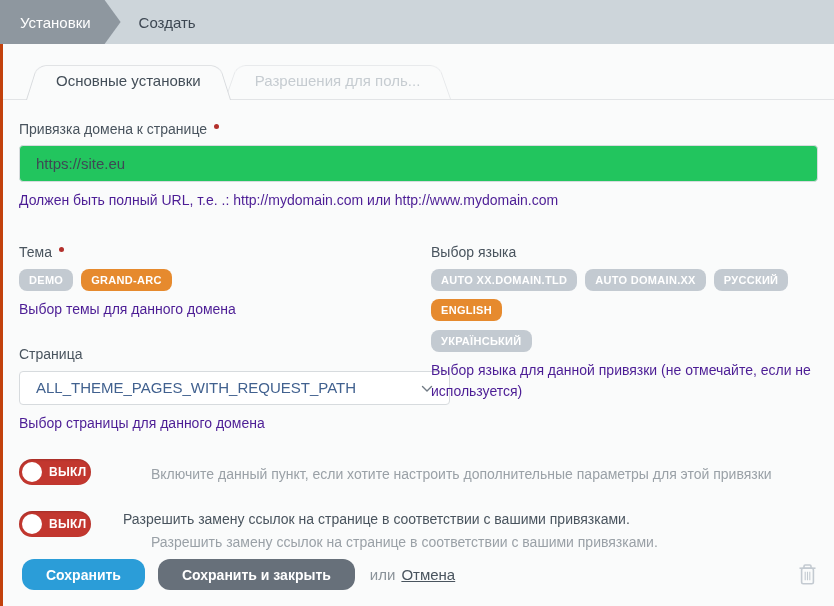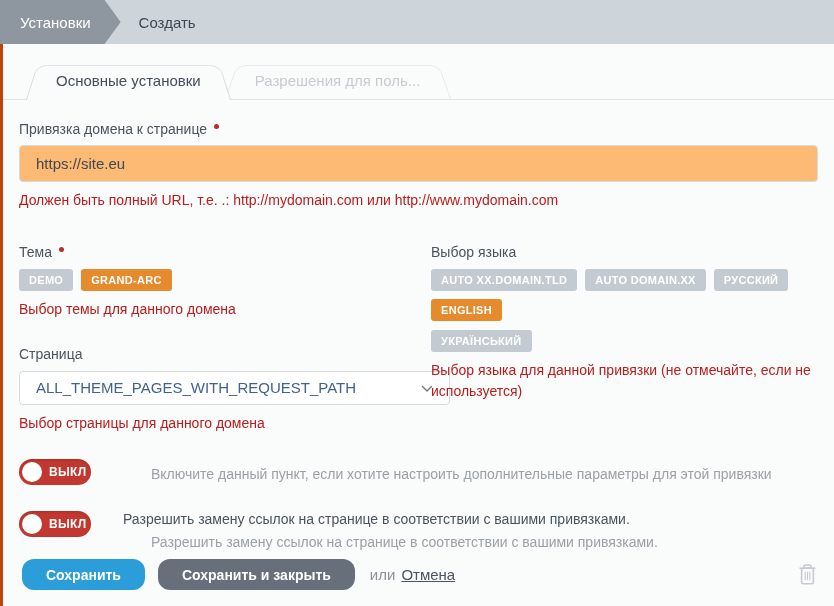--- a/index.html
+++ b/index.html
@@ -55,32 +55,32 @@
   .field-label {
     font-size:14px; color:#49545e; margin-top:21px; display:flex; align-items:flex-start;
   }
   .req-dot {
     width:5px; height:5px; background:#b3302c; border-radius:50%;
     display:inline-block; margin-left:7px; margin-top:3px;
   }
   .text-input {
     width:100%; height:37px; border:1px solid #d7dbde; border-radius:4px;
     margin-top:8px; padding:0 16px; font-size:15px; color:#3e4954;
-    background:#fdba74; outline:none; font-family:inherit;
-  }
-  .helper { font-size:14px; color:#b91c1c; margin-top:8px; line-height:1.45; }
+    background:#22c55e; outline:none; font-family:inherit;
+  }
+  .helper { font-size:14px; color:#4c1d95; margin-top:8px; line-height:1.45; }
 
   .columns { display:flex; margin-top:13px; }
   .col-left { width:412px; flex:none; }
   .col-right { flex:1; min-width:0; }
 
   .chip-row { display:flex; gap:8px; margin-top:9px; flex-wrap:wrap; }
   .chip {
     background:#c3cad1; color:#fff; font-size:11px; font-weight:bold;
-    letter-spacing:.3px; padding:5px 10px; border-radius:3px; cursor:pointer;
+    letter-spacing:.3px; padding:5px 10px; border-radius:8px; cursor:pointer;
     white-space:nowrap;
   }
   .chip.selected { background:#e68a2e; }
 
   .page-group { margin-top:26px; }
   .select {
     width:431px; height:34px; border:1px solid #d7dbde; border-radius:4px;
     background:#fff; margin-top:9px; display:flex; align-items:center;
     justify-content:space-between; padding:0 16px; cursor:pointer;
   }

